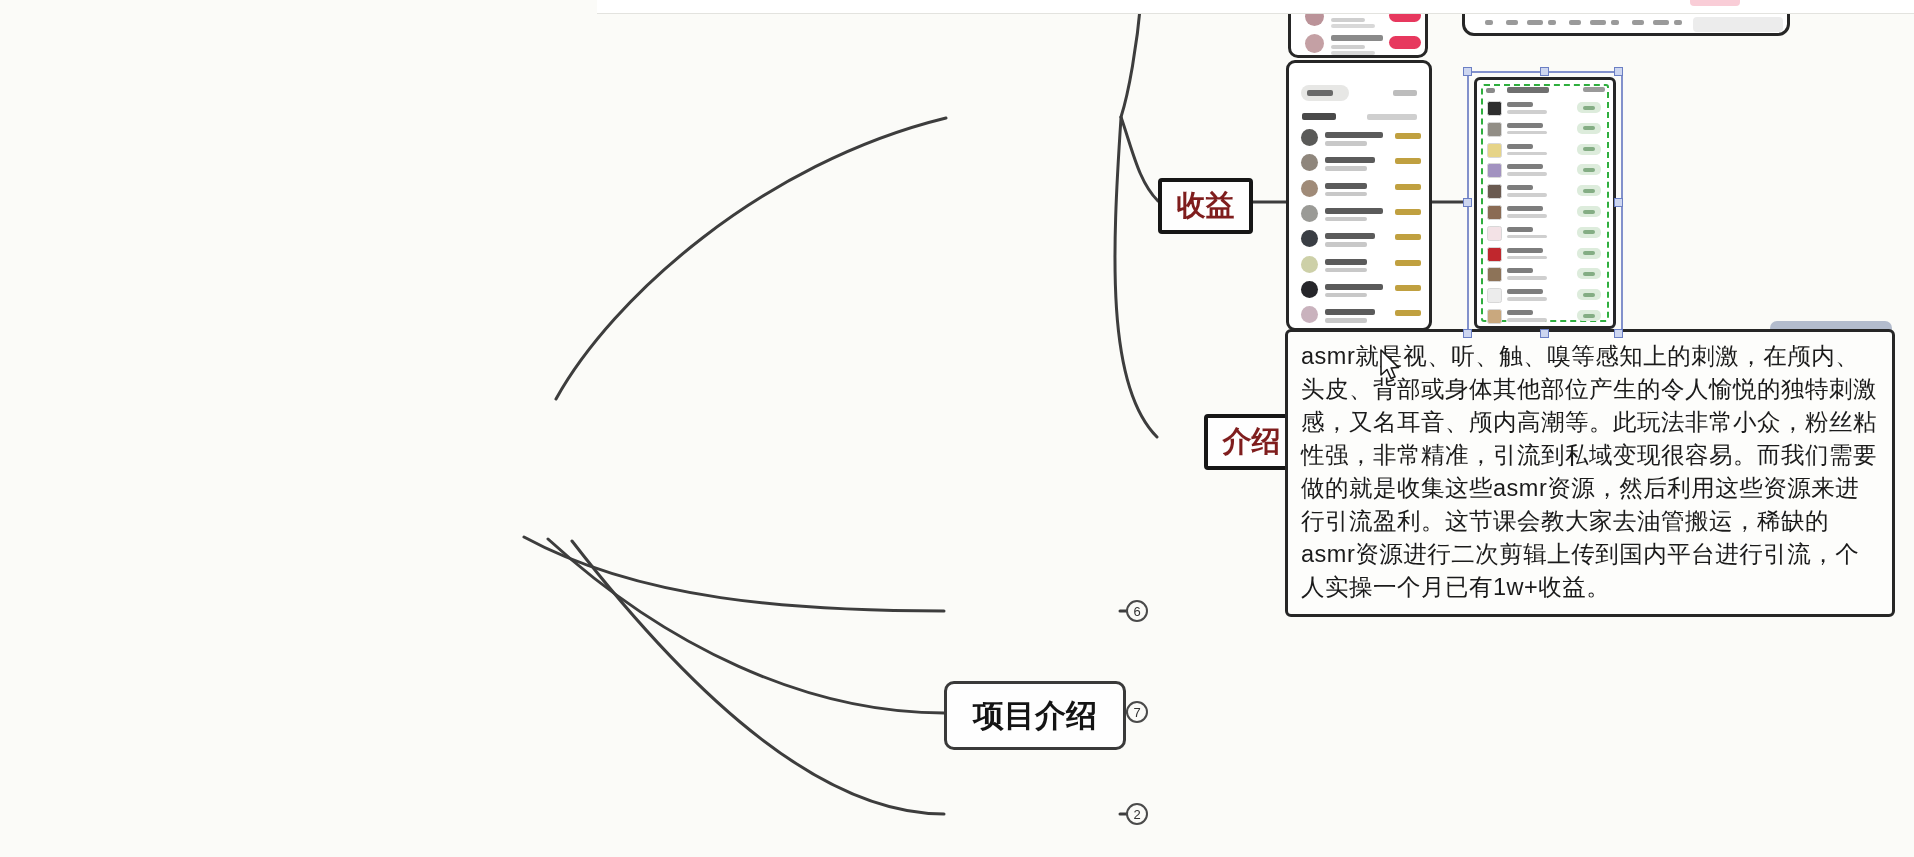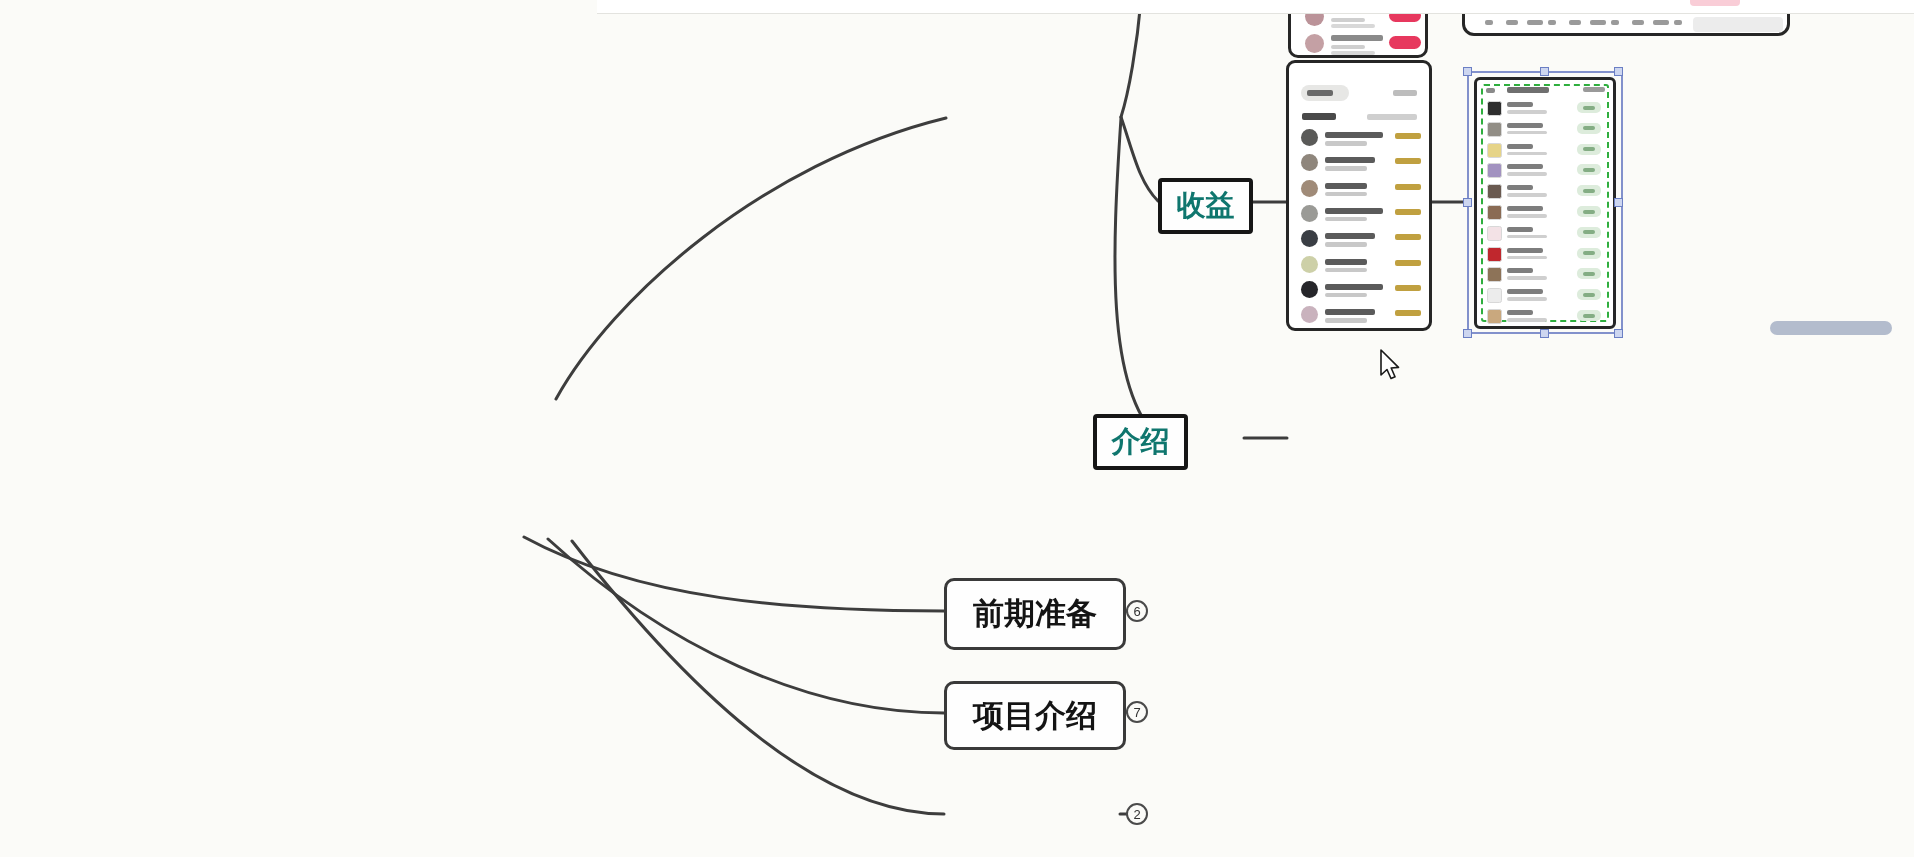--- a/index.html
+++ b/index.html
@@ -8,21 +8,21 @@
   .abs{position:absolute;}
   svg.wires{position:absolute;left:0;top:0;z-index:1;pointer-events:none;}
 
   
   .root-node{left:20px;top:398px;width:848px;height:142px;border-radius:46px;
     display:flex;align-items:center;justify-content:center;text-align:center;
     font-size:37px;font-weight:bold;line-height:52px;padding:0 58px;box-sizing:border-box;z-index:2;}
   .branch-node{width:176px;height:64px;background:#fefefe;border:3px solid #3a3a3a;border-radius:10px;
     display:flex;align-items:center;justify-content:center;font-size:31px;font-weight:bold;color:#141414;z-index:2;}
   .sub-node{width:87px;height:48px;background:#fefefe;border:4px solid #161616;border-radius:4px;
-    display:flex;align-items:center;justify-content:center;font-size:29px;font-weight:bold;color:#0f766e;z-index:2;}
+    display:flex;align-items:center;justify-content:center;font-size:29px;font-weight:bold;color:#7f1d1d;z-index:2;}
   .badge{width:22px;height:22px;border:2px solid #4a4a4a;border-radius:50%;background:#fbfbf8;
     display:flex;align-items:center;justify-content:center;font-size:13px;color:#333;z-index:2;box-sizing:border-box;}
 
   
   .note-box{left:1285px;top:329px;width:610px;background:#fdfdfb;border:3px solid #262626;border-radius:6px;
     padding:8px 13px 10px 13px;box-sizing:border-box;font-size:23.5px;line-height:33px;color:#1b1b1b;z-index:3;
     letter-spacing:0.5px;}
   .ghost-bar{left:1770px;top:321px;width:122px;height:14px;border-radius:7px;background:#b3bccd;z-index:2;}
 
   
@@ -63,33 +63,33 @@
       <path d="M 1431,202 L 1467,202"></path>
       <path d="M 1244,438 L 1287,438"></path>
       <path d="M 1120,611 L 1127,611"></path>
       <path d="M 1120,712 L 1127,712"></path>
       <path d="M 1120,814 L 1127,814"></path>
     </g>
   </svg>
 
 
 
-  <div class="abs branch-node" style="left:944px;top:578px;height:66px;">前期准备</div>
   <div class="abs badge" style="left:1126px;top:600px;">6</div>
 
   <div class="abs branch-node" style="left:944px;top:681px;height:63px;">项目介绍</div>
   <div class="abs badge" style="left:1126px;top:701px;">7</div>
 
   <div class="abs badge" style="left:1126px;top:803px;">2</div>
 
   <div class="abs sub-node" style="left:1158px;top:178px;">收益</div>
-  <div class="abs sub-node" style="left:1093px;top:414px;">介绍</div>
+  <div class="abs sub-node" style="left:1204px;top:414px;">介绍</div>
 
   <div class="abs ghost-bar"></div>
 
+  <div class="abs note-box">asmr就是视、听、触、嗅等感知上的刺激，在颅内、头皮、背部或身体其他部位产生的令人愉悦的独特刺激感，又名耳音、颅内高潮等。此玩法非常小众，粉丝粘性强，非常精准，引流到私域变现很容易。而我们需要做的就是收集这些asmr资源，然后利用这些资源来进行引流盈利。这节课会教大家去油管搬运，稀缺的asmr资源进行二次剪辑上传到国内平台进行引流，个人实操一个月已有1w+收益。</div>
 
   <div class="abs shot income-card">
     <div class="pill" style="left:12px;top:22px;width:48px;height:16px;background:#e7e7e5;"></div>
     <div class="bar" style="left:18px;top:27px;width:26px;height:6px;background:#6a6a6a;"></div>
     <div class="bar" style="left:104px;top:27px;width:24px;height:6px;background:#bdbdbd;"></div>
     <div class="bar" style="left:13px;top:50px;width:34px;height:7px;background:#4a4a4a;"></div>
     <div class="bar" style="left:78px;top:51px;width:50px;height:6px;background:#cfcfcf;"></div>
     <div>
         <div class="dot" style="left: 12px; top: 66px; width: 17px; height: 17px; background: rgb(90, 90, 88);"></div>
         <div class="bar" style="left: 36px; top: 69px; width: 58px; height: 6px; background: rgb(91, 91, 91);"></div>

